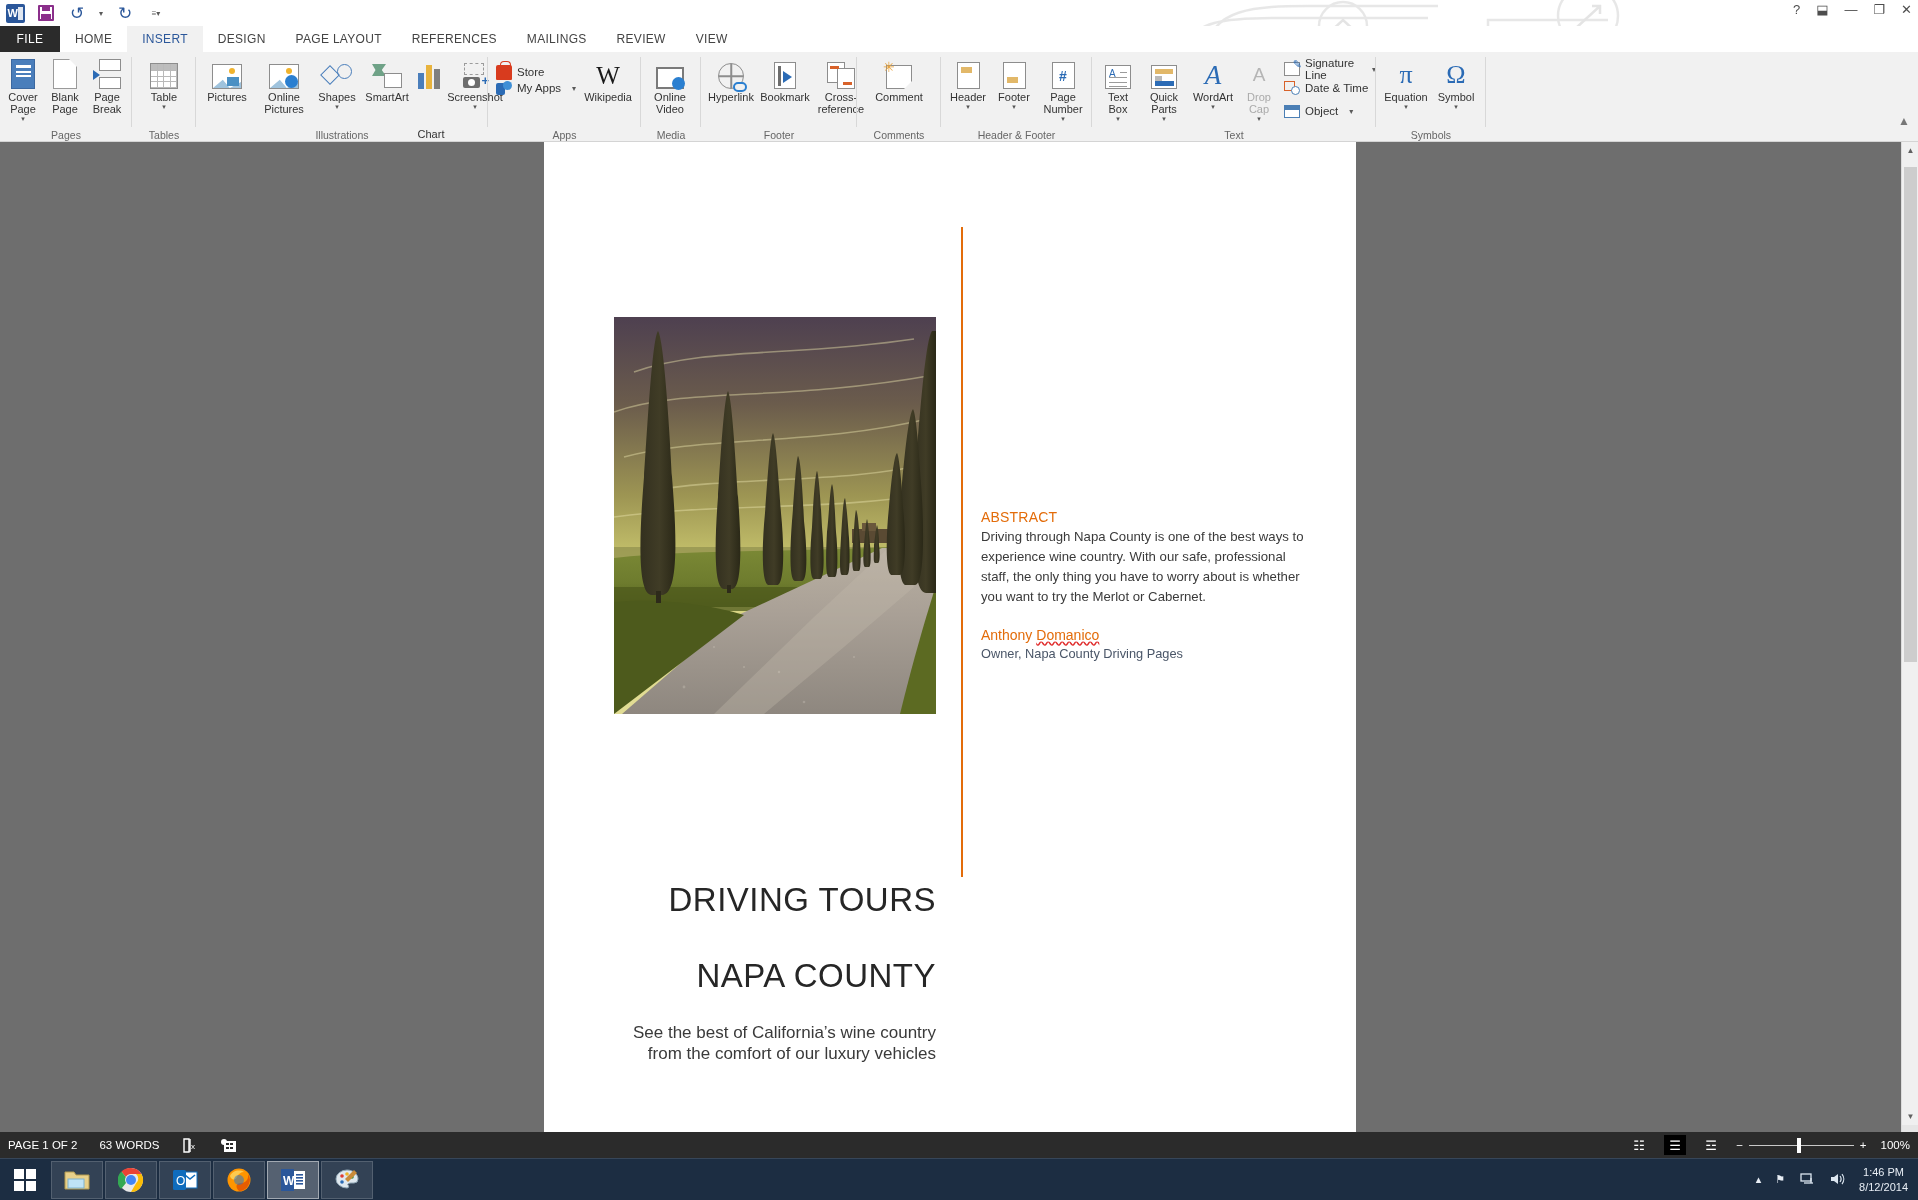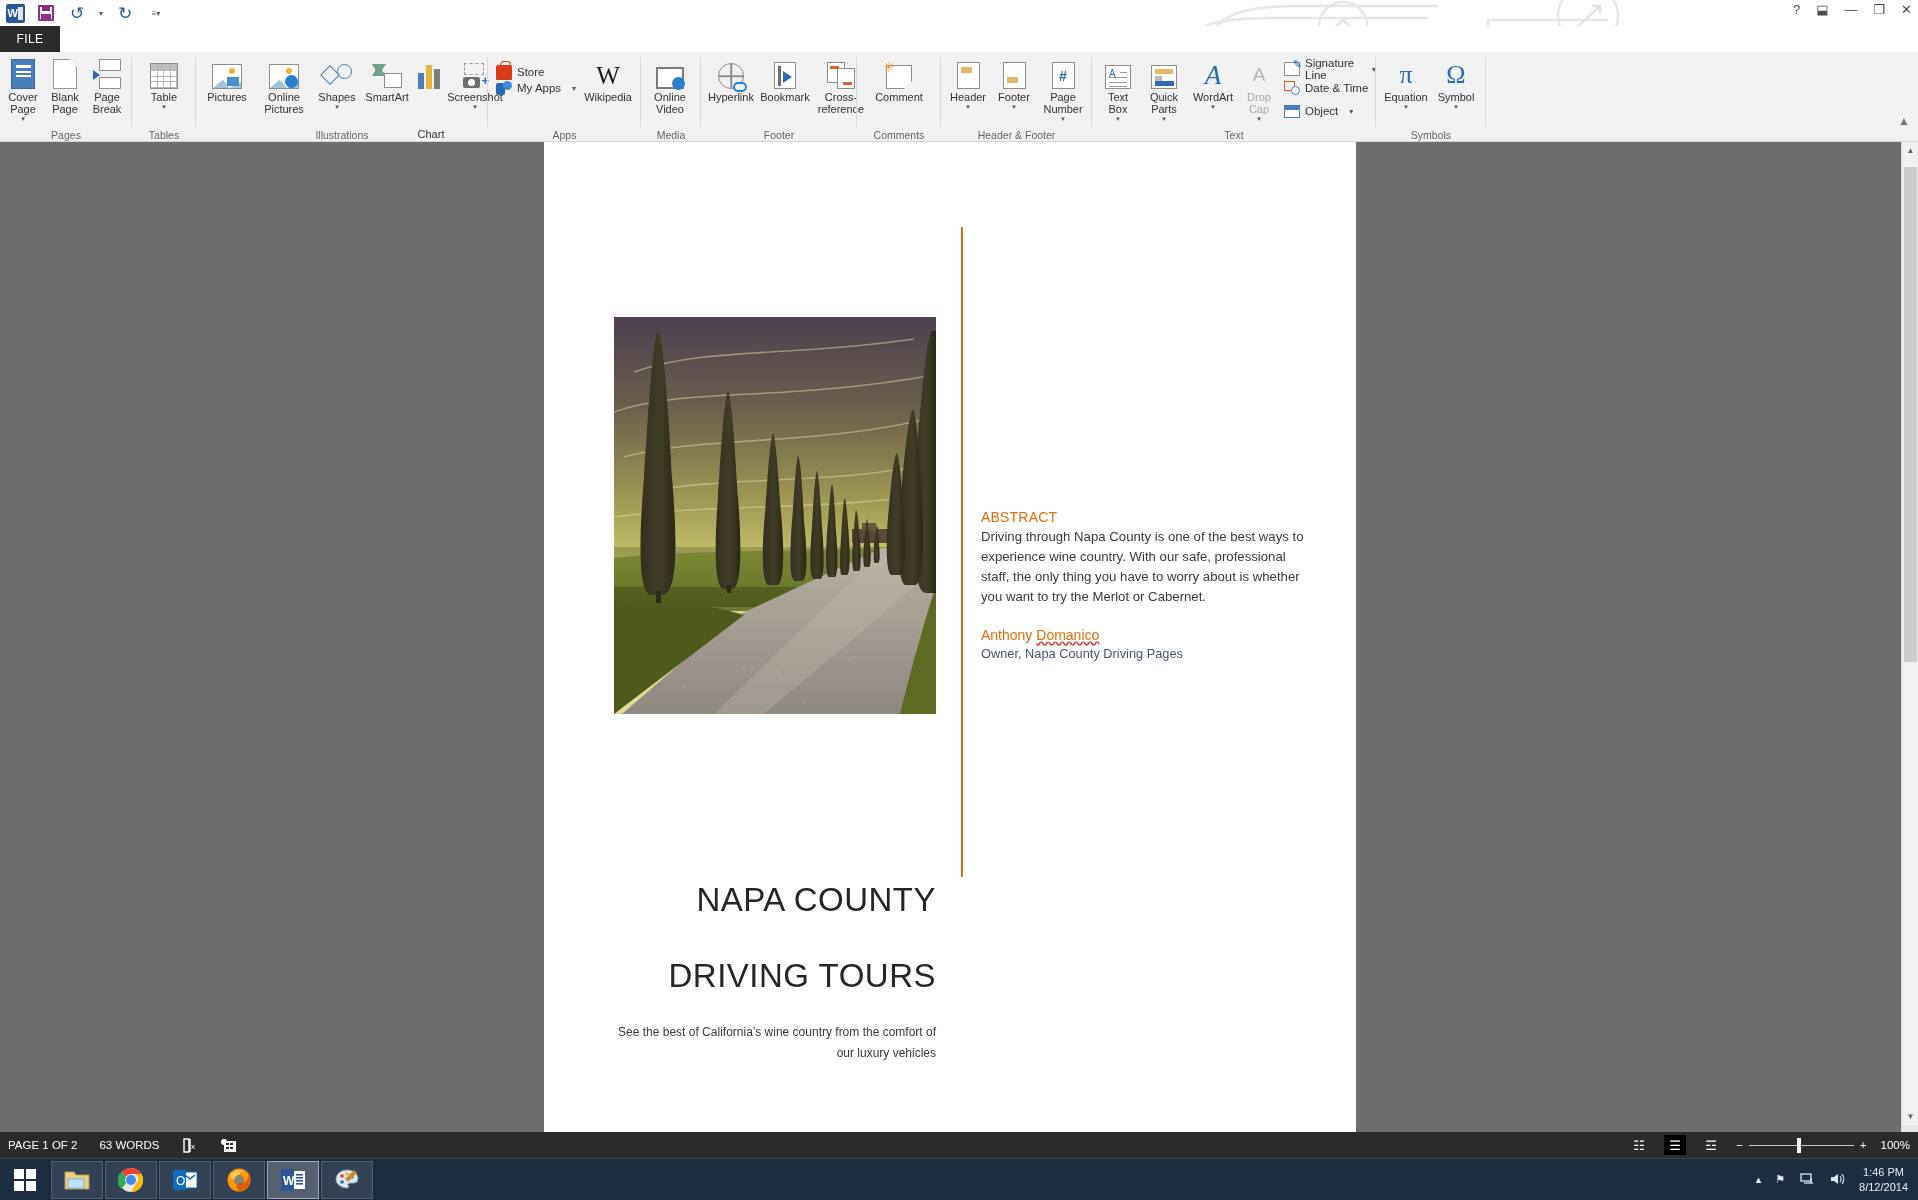--- a/index.html
+++ b/index.html
@@ -195,21 +195,21 @@
   .cover-photo {
     position: absolute; left: 70px; top: 175px; width: 322px; height: 397px;
     overflow: hidden;
   }
   .doc-title {
     position: absolute; left: 40px; top: 720px; width: 352px;
     text-align: right; font-size: 33px; color: #262626; line-height: 76px; letter-spacing: .5px;
   }
   .doc-sub {
     position: absolute; left: 60px; top: 880px; width: 332px;
-    text-align: right; font-size: 12px; color: #3a3a3a; line-height: 21px;
+    text-align: right; font-size: 17px; color: #3a3a3a; line-height: 21px;
   }
   .abs-block { position: absolute; left: 437px; top: 367px; width: 330px; }
   .abs-head { font-size: 14px; color: #e36c0a; letter-spacing: .2px; margin-bottom: 2px; }
   .abs-body { font-size: 13.2px; color: #3a3a3a; line-height: 20px; }
   .author { margin-top: 20px; font-size: 14px; color: #e36c0a; }
   .author .sq { border-bottom: 2px wavy #e02b2b; text-decoration: underline; text-decoration-color:#e02b2b;
                 text-decoration-style: wavy; }
   .role { font-size: 12.8px; color: #4a5668; margin-top: 3px; }
 
   
@@ -305,20 +305,30 @@
 
     <div class="account">
       <span>Alex Campbell</span>
       <span class="caretmini">▾</span>
       <span class="avatar"></span>
     </div>
   </div>
 
   <div class="tabstrip">
     <div class="tab-file">FILE</div>
+    <div class="tabs" id="tabs-container">
+        <div class="tab">HOME</div>
+        <div class="tab active">INSERT</div>
+        <div class="tab">DESIGN</div>
+        <div class="tab">PAGE LAYOUT</div>
+        <div class="tab">REFERENCES</div>
+        <div class="tab">MAILINGS</div>
+        <div class="tab">REVIEW</div>
+        <div class="tab">VIEW</div>
+      </div>
   </div>
 
   <div class="ribbon">
 
     <div class="rgroup" style="left:0; width:132px;">
       <div class="rbtn" style="left:0;">
         <span class="ic">
           <span class="page-ic page-blue" style="position:relative">
             <i style="position:absolute;left:4px;top:5px;width:15px;height:3px;background:#fff;display:block"></i>
             <i style="position:absolute;left:4px;top:11px;width:15px;height:2px;background:#fff;display:block"></i>
@@ -734,22 +744,22 @@
               <circle cx="130" cy="350" r="1.1"></circle>
             <circle cx="190" cy="385" r="1.3"></circle>
               <circle cx="240" cy="340" r="1"></circle>
             <circle cx="100" cy="330" r="1"></circle>
               <circle cx="165" cy="355" r="1.2"></circle>
           </g>
         </svg>
       </div>
 
       <div class="doc-title">
+        <div>DRIVING TOURS</div>
         <div>NAPA COUNTY</div>
-        <div>DRIVING TOURS</div>
       </div>
 
       <div class="doc-sub">See the best of California’s wine country from the comfort of our luxury vehicles</div>
 
       <div class="abs-block">
         <div class="abs-head">ABSTRACT</div>
         <div class="abs-body">Driving through Napa County is one of the best ways to experience wine country. With our safe, professional staff, the only thing you have to worry about is whether you want to try the Merlot or Cabernet.</div>
         <div class="author">
           <span>Anthony </span><span class="sq">Domanico</span>
         </div>

